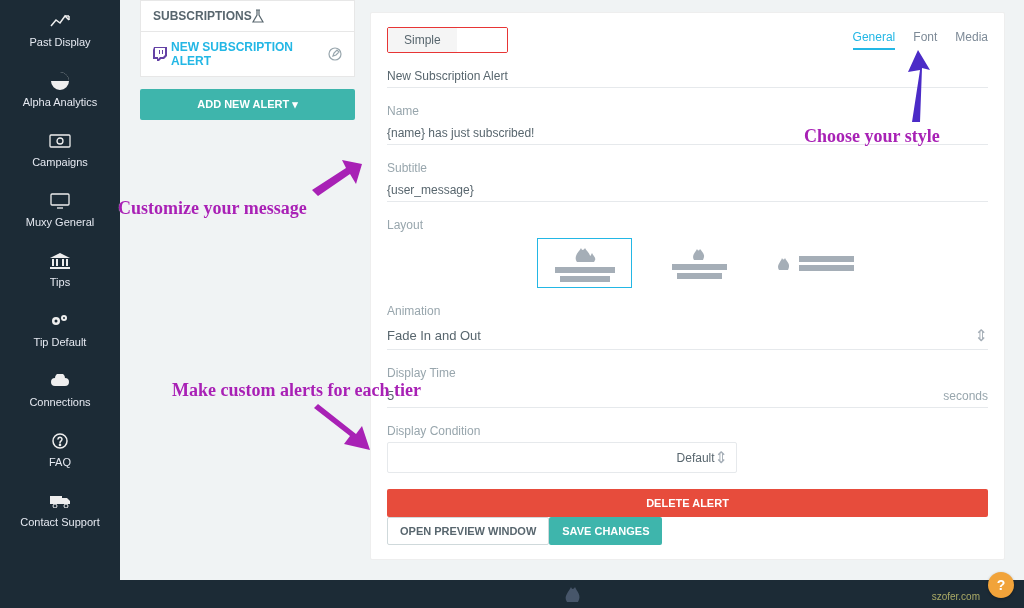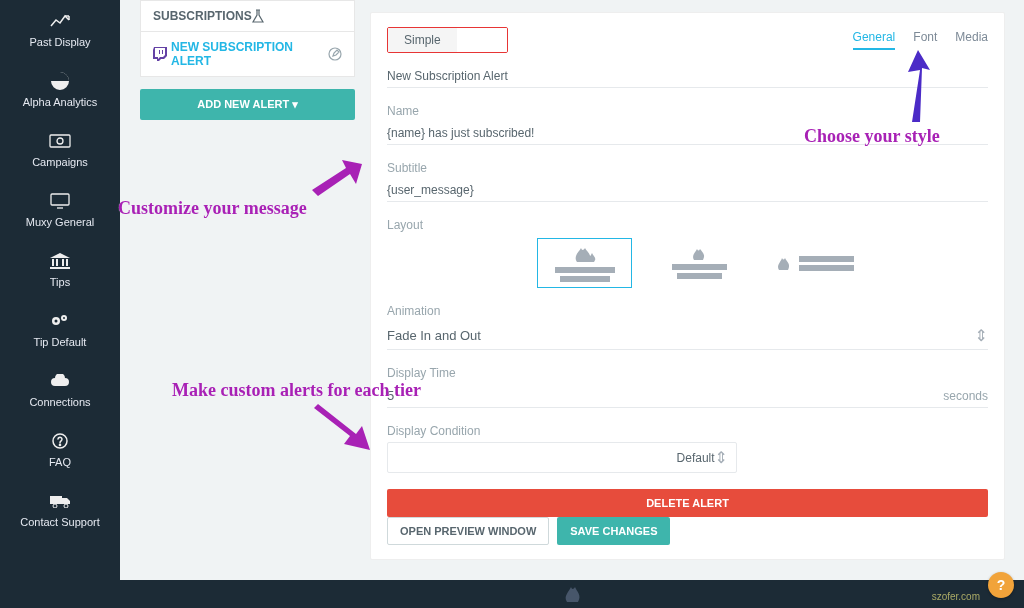--- a/index.html
+++ b/index.html
@@ -33,21 +33,21 @@
 .layout-glyph { display: flex; flex-direction: column; gap: 3px; align-items: center; }
 .layout-glyph .bar { width: 60px; height: 6px; background: #a5aeb7; }
 .layout-glyph.side { flex-direction: row; gap: 6px; }
 .layout-glyph.side .bars { display: flex; flex-direction: column; gap: 3px; }
 .flame { color: #a5aeb7; }
 .actions { display: flex; justify-content: flex-end; margin-top: 16px; flex-direction: column; }
 .btn { font-size: 11px; font-weight: bold; padding: 7px 12px; border-radius: 2px; border: 1px solid transparent; cursor: pointer; }
 .btn.danger { background: #e74c3c; color: #fff; }
 .btn.default { background: #fff; border: 1px solid #cfd9db; color: #58666e; }
 .btn.primary { background: #3eb5ac; color: #fff; }
-.right-actions { display: flex; gap: 8px; }
+.right-actions { display: flex; }
 .annot { position: absolute; font-family: "Comic Sans MS", cursive; font-size: 18px; font-weight: bold; color: #a821b5; text-shadow: 0 0 1px #fff; pointer-events: none; }
 .flask-icon { display: inline-flex; }
 .chev { font-size: 16px; color: #a5aeb7; }
 .help-bubble { position: absolute; right: 10px; bottom: 10px; width: 26px; height: 26px; background: #f1a33a; color: #fff; border-radius: 50%; display: flex; align-items: center; justify-content: center; font-weight: bold; font-size: 14px; box-shadow: 0 1px 3px rgba(0,0,0,.3); }
 .footer-bar { position: absolute; left: 120px; right: 0; bottom: 0; height: 28px; background: #1c2b36; display: flex; align-items: center; justify-content: center; }
 .footer-right { position: absolute; right: 44px; bottom: 6px; font-size: 10px; color: #aa6; }
 svg { display: block; }
 </style>
 </head>
 <body>

